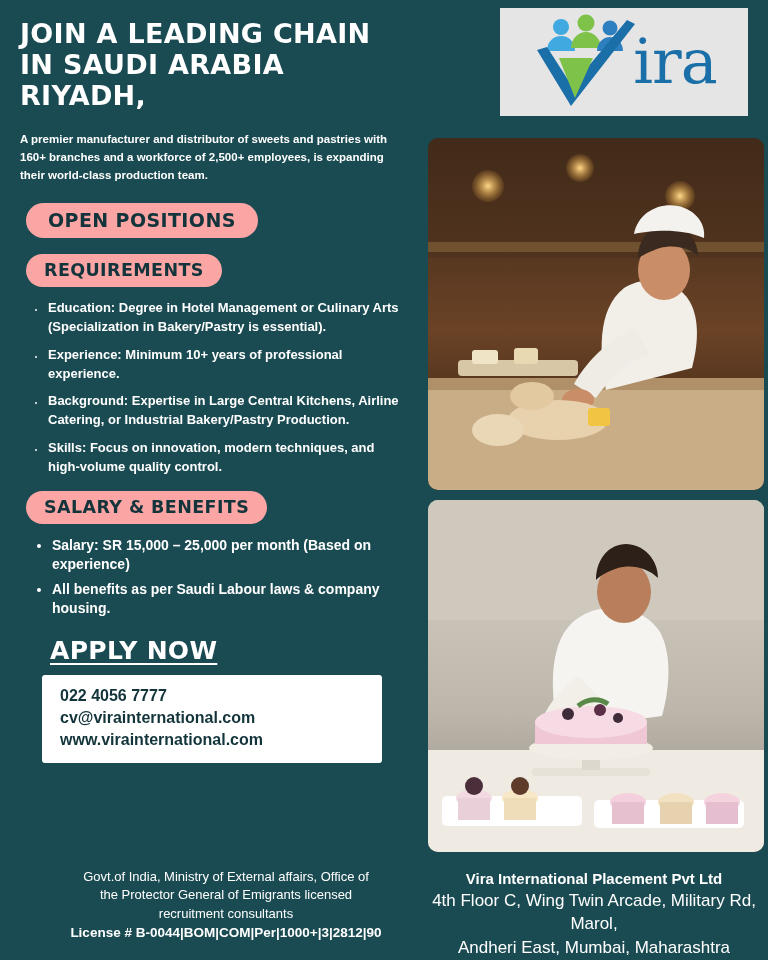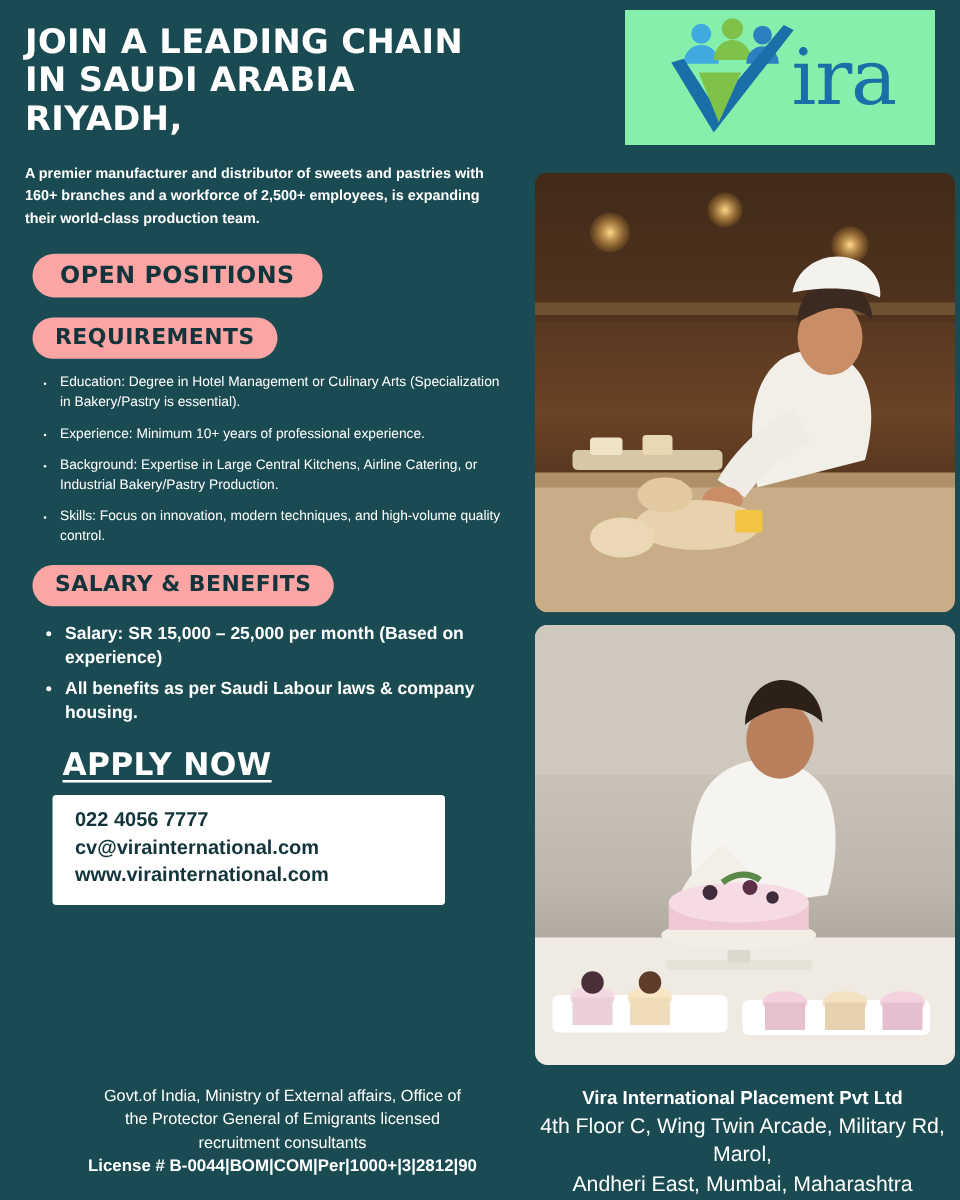--- a/index.html
+++ b/index.html
@@ -69,22 +69,22 @@
     margin-bottom: 2px;
     font-family: "Liberation Sans", sans-serif;
   }
   ul.positions li::marker { font-size: 16px; }
 
   ul.requirements {
     margin: 12px 0 0 26px;
     list-style: disc;
   }
   ul.requirements li {
-    font-size: 11px;
-    font-weight: 400;
+    font-size: 13px;
+    font-weight: 700;
     line-height: 1.45;
     margin-bottom: 9px;
     padding-left: 2px;
   }
   ul.requirements li::marker { font-size: 8px; }
 
   ul.benefits {
     margin: 12px 0 0 32px;
     list-style: disc;
   }
@@ -100,21 +100,21 @@
     font-size: 25px;
     font-weight: 800;
     font-family: "DejaVu Sans", sans-serif;
     letter-spacing: 0.3px;
     text-decoration: underline;
     text-underline-offset: 4px;
     text-decoration-thickness: 2px;
   }
   .contact-box {
     margin: 10px 0 0 22px;
-    width: 314px;
+    width: 340px;
     background: #ffffff;
     color: #12343a;
     border-radius: 3px;
     padding: 10px 16px 12px 18px;
   }
   .contact-box div {
     font-size: 16px;
     font-weight: 800;
     line-height: 1.38;
     font-family: "Liberation Sans", sans-serif;
@@ -142,21 +142,21 @@
   .right-col {
     position: absolute;
     right: 0; top: 0;
     width: 348px;
     height: 960px;
   }
   .logo-card {
     position: absolute;
     left: 80px; top: 8px;
     width: 248px; height: 108px;
-    background: #86efac;
+    background: #e5e5e5;
     display: flex;
     align-items: center;
     justify-content: center;
     overflow: hidden;
   }
   .logo-inner { display: flex; align-items: center; }
   .logo-text {
     font-size: 62px;
     font-weight: 400;
     color: #1a6fa8;

